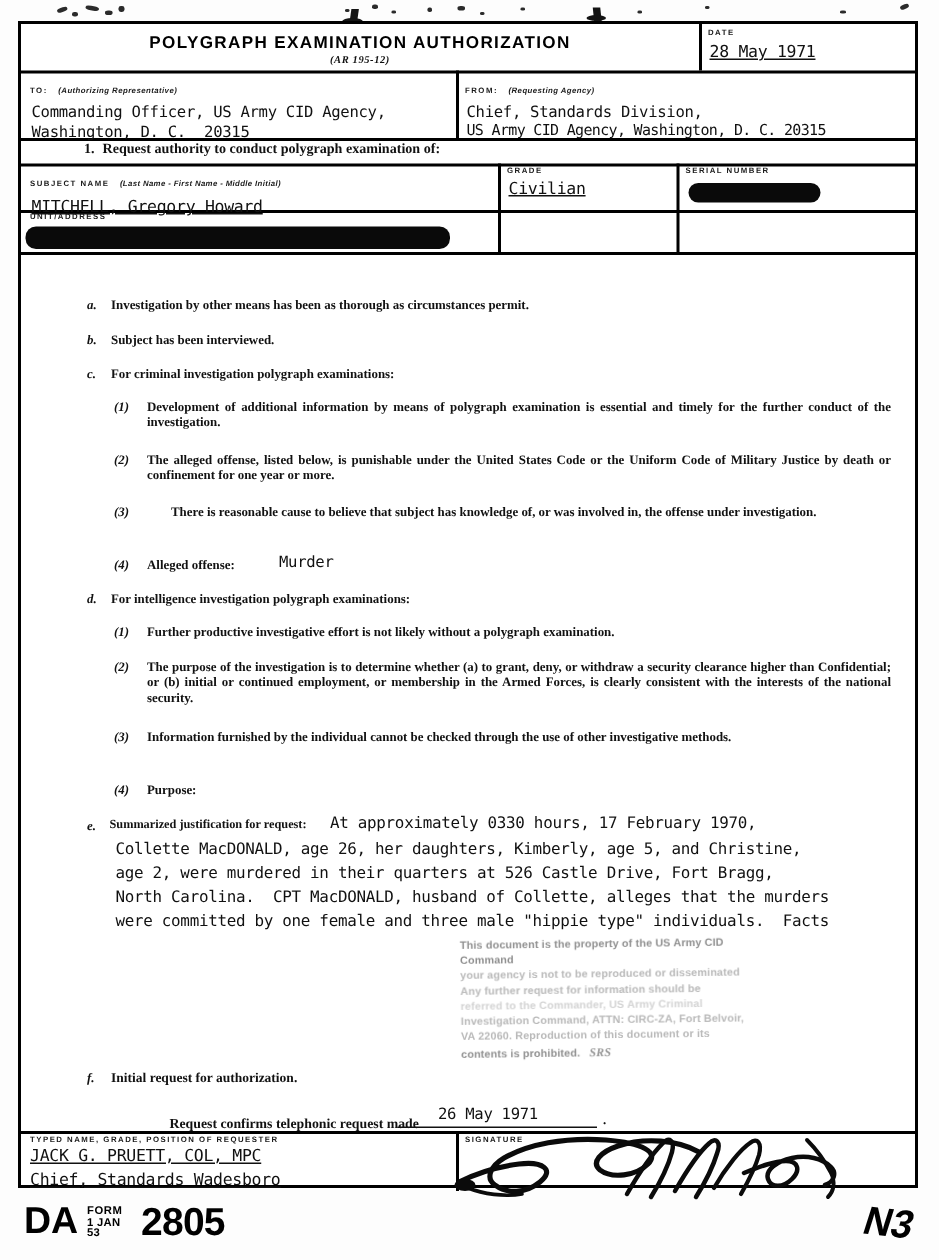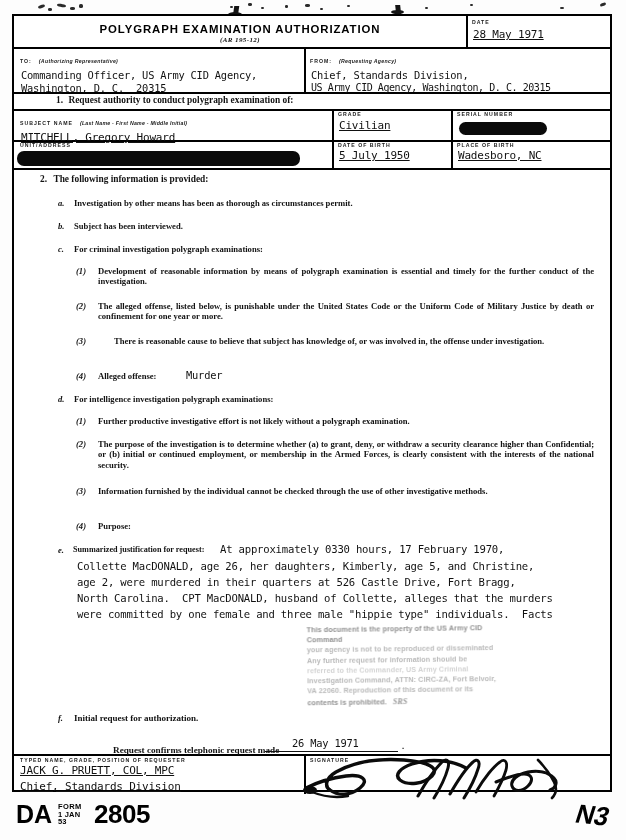--- a/index.html
+++ b/index.html
@@ -232,55 +232,41 @@
     <div class="cell" style="left:437px; top:93px; width:161px; height:31px;">
       <div class="fieldlabel" style="margin:2px 0 0 6px;">SERIAL NUMBER</div>
       <div class="redaction" style="left:8px; top:13px; width:88px; height:13px;"></div>
     </div>
 
     <div class="cell" style="left:0; top:124px; width:318px; height:28px;">
       <div class="fieldlabel" style="margin:2px 0 0 6px;">UNIT/ADDRESS</div>
       <div class="redaction" style="left:3px; top:11px; width:283px; height:15px;"></div>
     </div>
 
-    <div class="cell" style="left:318px; top:124px; width:119px; height:28px;">
-      <div class="fieldlabel" style="margin:2px 0 0 6px;">DATE OF BIRTH</div>
-      <div class="tw tw-lg" style="margin:1px 0 0 7px;">5 July 1950</div>
-    </div>
-
-    <div class="cell" style="left:437px; top:124px; width:161px; height:28px;">
-      <div class="fieldlabel" style="margin:2px 0 0 6px;">PLACE OF BIRTH</div>
-      <div class="tw tw-lg" style="margin:1px 0 0 7px;">Wadesboro, NC</div>
-    </div>
-
-    <div class="cell" style="left:26px; top:158px; width:560px;">
-      <div class="bodytext" style="font-size:9.4px;">
-        <span>2.</span>
-        <span style="margin-left:4px;">The following information is provided:</span>
-      </div>
-    </div>
+
+
 
     <div class="cell" style="left:44px; top:182px; width:545px;">
       <span class="bodytext" style="font-style:italic; position:absolute; left:0; top:0;">a.</span>
       <div class="bodytext" style="margin-left:16px;">Investigation by other means has been as thorough as circumstances permit.</div>
     </div>
 
     <div class="cell" style="left:44px; top:205px; width:545px;">
       <span class="bodytext" style="font-style:italic; position:absolute; left:0; top:0;">b.</span>
       <div class="bodytext" style="margin-left:16px;">Subject has been interviewed.</div>
     </div>
 
     <div class="cell" style="left:44px; top:228px; width:545px;">
       <span class="bodytext" style="font-style:italic; position:absolute; left:0; top:0;">c.</span>
       <div class="bodytext" style="margin-left:16px;">For criminal investigation polygraph examinations:</div>
     </div>
 
     <div class="cell" style="left:62px; top:250px; width:518px;">
       <span class="bodytext" style="font-style:italic; position:absolute; left:0; top:0;">(1)</span>
-      <div class="bodytext" style="margin-left:22px; text-align:justify;">Development of reasonable information by means of polygraph examination is essential and timely for the further conduct of the investigation.</div>
+      <div class="bodytext" style="margin-left:22px; text-align:justify;">Development of additional information by means of polygraph examination is essential and timely for the further conduct of the investigation.</div>
     </div>
 
     <div class="cell" style="left:62px; top:285px; width:518px;">
       <span class="bodytext" style="font-style:italic; position:absolute; left:0; top:0;">(2)</span>
       <div class="bodytext" style="margin-left:22px; text-align:justify;">The alleged offense, listed below, is punishable under the United States Code or the Uniform Code of Military Justice by death or confinement for one year or more.</div>
     </div>
 
     <div class="cell" style="left:62px; top:320px; width:518px;">
       <span class="bodytext" style="font-style:italic; position:absolute; left:0; top:0;">(3)</span>
       <div class="bodytext" style="margin-left:38px; text-align:justify;">There is reasonable cause to believe that subject has knowledge of, or was involved in, the offense under investigation.</div>
@@ -351,21 +337,21 @@
     <div class="cell" style="left:60px; top:723px; width:400px;">
       <span class="bodytext" style="font-size:9.2px;padding-left:39px;">Request confirms telephonic request made</span>
       <span class="tw" style="position:absolute; left:218px; top:-2px; font-size:10.4px;">26 May 1971</span>
       <span class="bodytext" style="position:absolute; left:328px; top:2px;">.</span>
       <div class="ruleline" style="left:191px; top:12px; width:133px;"></div>
     </div>
 
     <div class="cell" style="left:0; top:738px; width:290px; height:40px;">
       <div class="fieldlabel" style="margin:3px 0 0 6px;">TYPED NAME, GRADE, POSITION OF REQUESTER</div>
       <div class="tw tw-lg" style="margin:1px 0 0 6px;">JACK G. PRUETT, COL, MPC</div>
-      <div class="tw tw-lg" style="margin:3px 0 0 6px;">Chief, Standards Division</div>
+      <div class="tw tw-lg" style="margin:3px 0 0 6px;">Chief, Standards Wadesboro</div>
     </div>
 
     <div class="cell" style="left:290px; top:738px; width:308px; height:40px;">
       <div class="fieldlabel" style="margin:3px 0 0 6px;">SIGNATURE</div>
     </div>
 
   </div>
 
   <svg class="sig" viewBox="0 0 270 56" xmlns="http://www.w3.org/2000/svg" aria-hidden="true">
     <g fill="none" stroke="#0b0b0b" stroke-linecap="round" stroke-linejoin="round">

